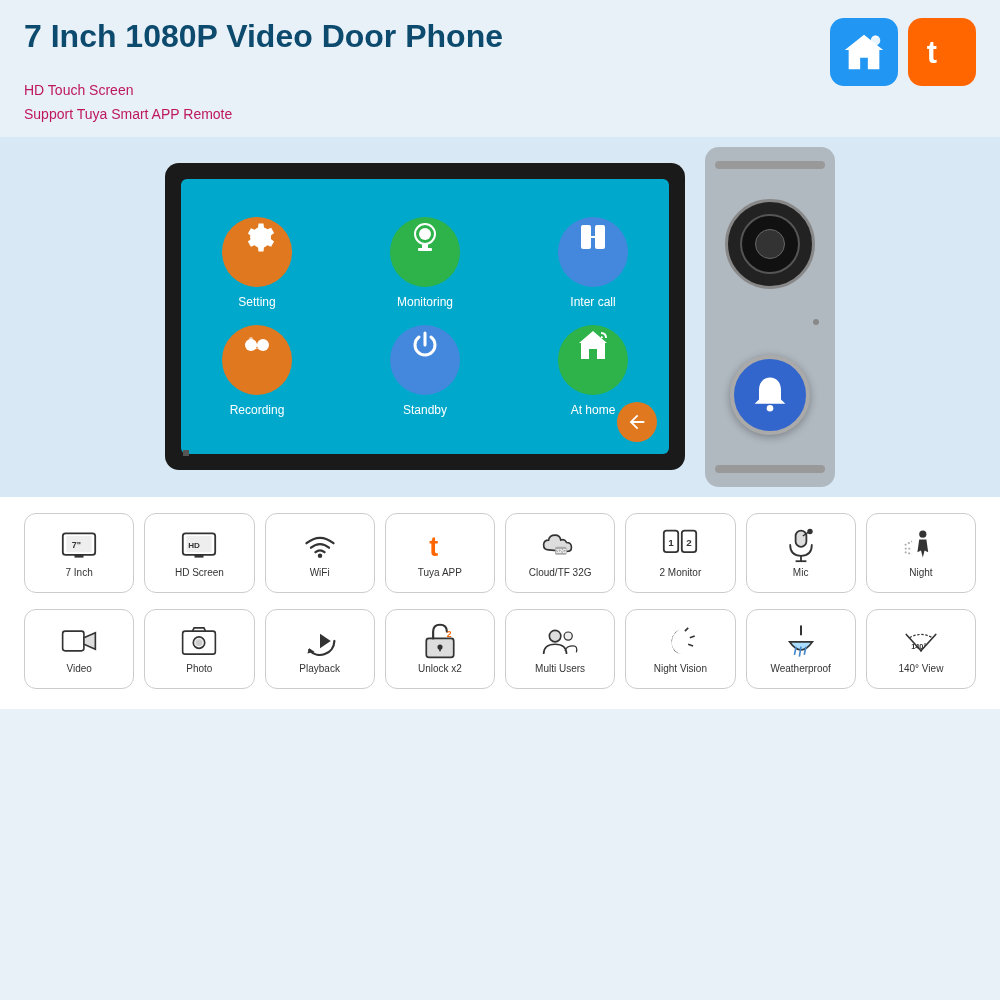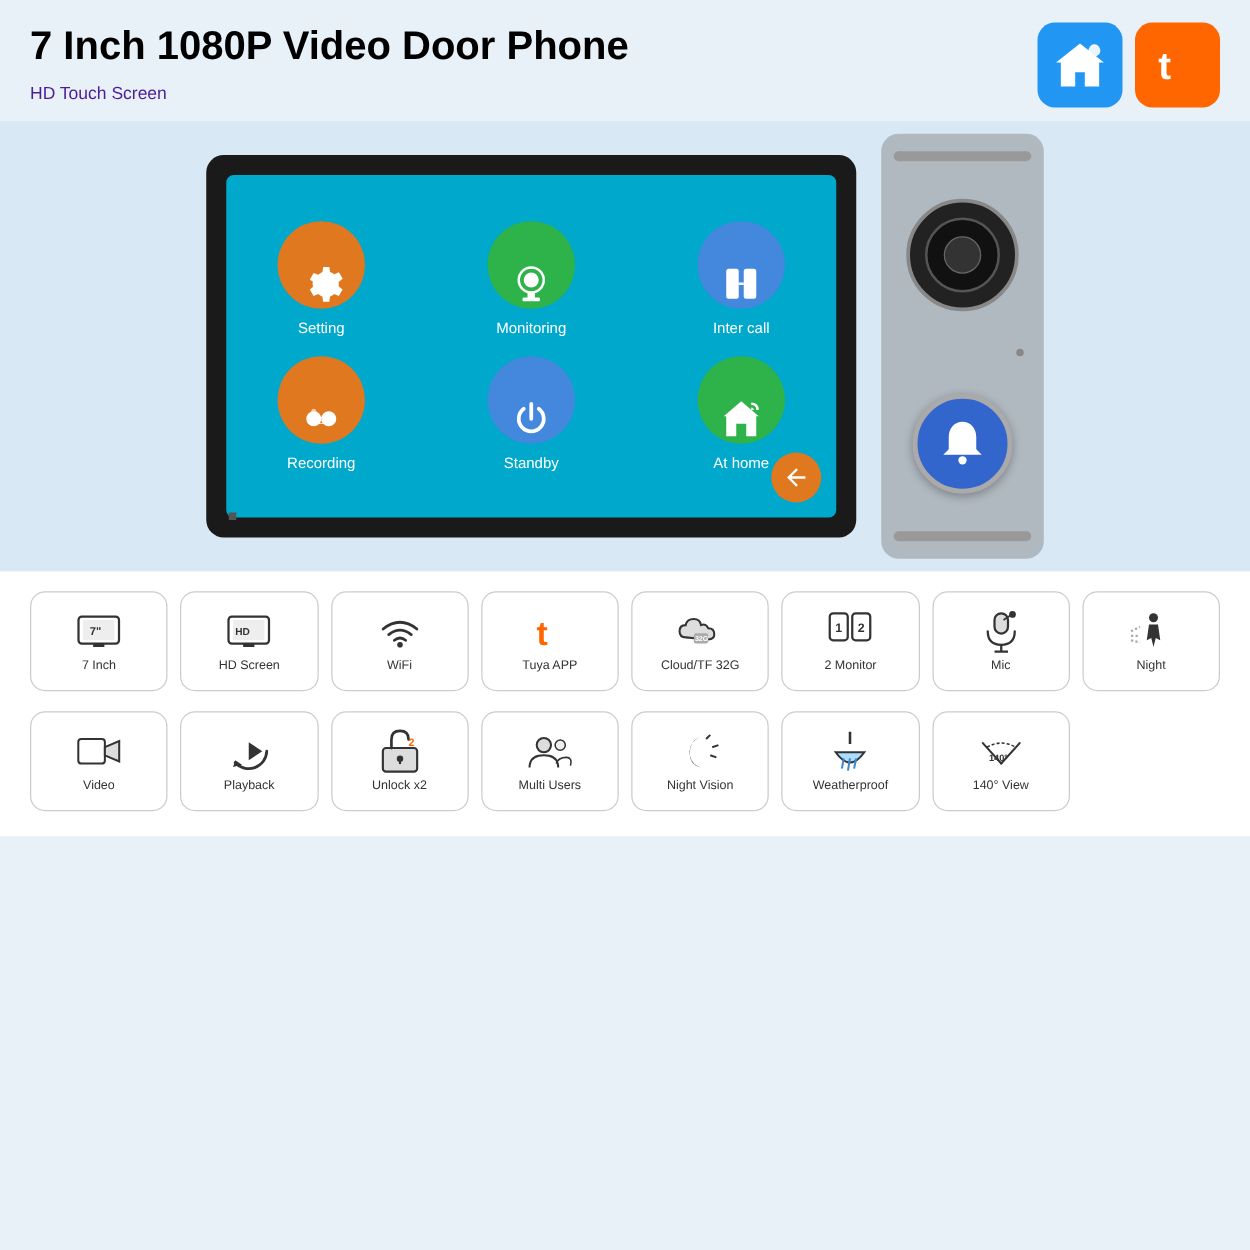--- a/index.html
+++ b/index.html
@@ -15,27 +15,27 @@
     
     .top-section {
       background: #e8f0f8;
       padding: 18px 24px 10px 24px;
       position: relative;
     }
 
     .main-title {
       font-size: 32px;
       font-weight: bold;
-      color: #000000;
-      margin-bottom: 8px;
+      color: #0c4a6e;
+      margin-bottom: 24px;
     }
 
     .features-list {
       font-size: 14px;
-      color: #4c1d95;
+      color: #be185d;
       line-height: 1.7;
     }
 
     .brand-icons {
       position: absolute;
       top: 18px;
       right: 24px;
       display: flex;
       gap: 10px;
     }
@@ -105,21 +105,21 @@
       flex-direction: column;
       align-items: center;
       gap: 8px;
     }
 
     .icon-circle {
       width: 70px;
       height: 70px;
       border-radius: 50%;
       display: flex;
-      align-items: flex-end;
+      align-items: flex-start;
       justify-content: center;
     }
 
     .icon-circle svg {
       width: 40px;
       height: 40px;
       fill: white;
     }
 
     .icon-label {
@@ -237,20 +237,21 @@
       margin-top: 4px;
     }
   </style>
 </head>
 <body>
 
 <div class="top-section">
   <div class="main-title">7 Inch 1080P Video Door Phone</div>
   <div class="features-list">
     <div>HD Touch Screen</div>
+    <div>Support Tuya Smart APP Remote</div>
   </div>
   <div class="brand-icons">
 
     <div class="brand-icon brand-icon-home">
       <svg viewBox="0 0 48 48" xmlns="http://www.w3.org/2000/svg">
         <path d="M24 6 L4 22 L8 22 L8 42 L20 42 L20 30 L28 30 L28 42 L40 42 L40 22 L44 22 Z" fill="white"></path>
         <circle cx="36" cy="12" r="5" fill="white" opacity="0.9"></circle>
         <path d="M33 9 Q36 6 39 9" fill="none" stroke="white" stroke-width="2" opacity="0.7"></path>
       </svg>
     </div>
@@ -450,20 +451,29 @@
 <div style="background:white;display:grid;grid-template-columns:repeat(8,1fr);gap:10px;padding:8px 24px 20px 24px;">
 
   <div class="feature-box">
     <svg viewBox="0 0 44 36" fill="none" xmlns="http://www.w3.org/2000/svg">
       <rect x="2" y="6" width="26" height="24" rx="3" stroke="#333" stroke-width="2" fill="none"></rect>
       <path d="M28 14 L42 8 L42 28 L28 22 Z" stroke="#333" stroke-width="2" fill="#ddd"></path>
     </svg>
     <span class="feat-label">Video</span>
   </div>
 
+  <div class="feature-box">
+    <svg viewBox="0 0 44 36" fill="none" xmlns="http://www.w3.org/2000/svg">
+      <rect x="2" y="6" width="40" height="28" rx="3" stroke="#333" stroke-width="2" fill="none"></rect>
+      <path d="M14 6 L16 2 L28 2 L30 6" stroke="#333" stroke-width="2" fill="none"></path>
+      <circle cx="22" cy="20" r="7" stroke="#333" stroke-width="2" fill="#eee"></circle>
+      <circle cx="22" cy="20" r="4" fill="#ccc"></circle>
+    </svg>
+    <span class="feat-label">Photo</span>
+  </div>
 
   <div class="feature-box">
     <svg viewBox="0 0 40 40" fill="none" xmlns="http://www.w3.org/2000/svg">
       <path d="M36 20 A16 16 0 0 1 8 30" stroke="#333" stroke-width="2.5" stroke-linecap="round" fill="none"></path>
       <path d="M6 34 L8 28 L14 32 Z" fill="#333"></path>
       <path d="M20 12 L20 28 L32 20 Z" fill="#333"></path>
     </svg>
     <span class="feat-label">Playback</span>
   </div>
 

